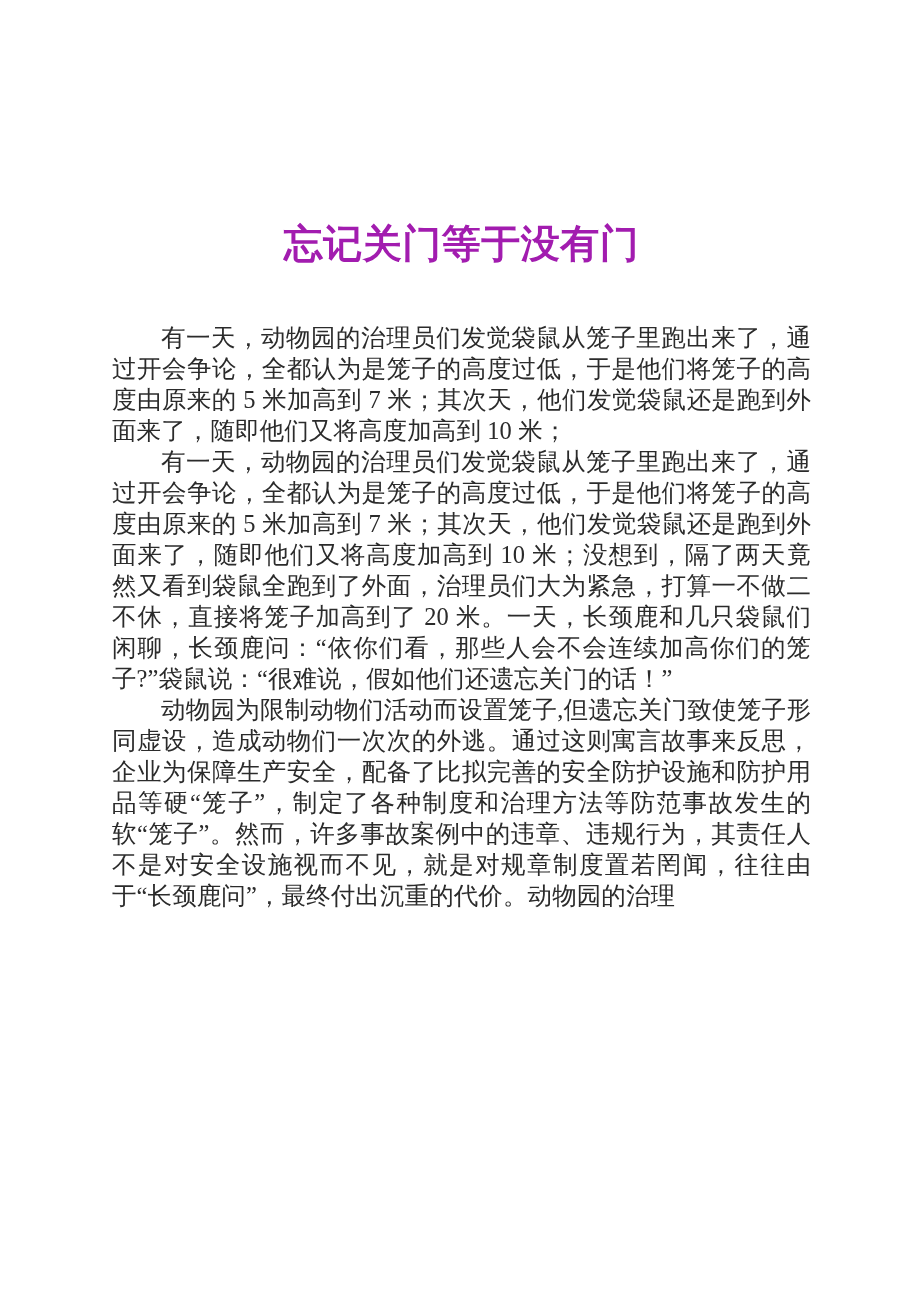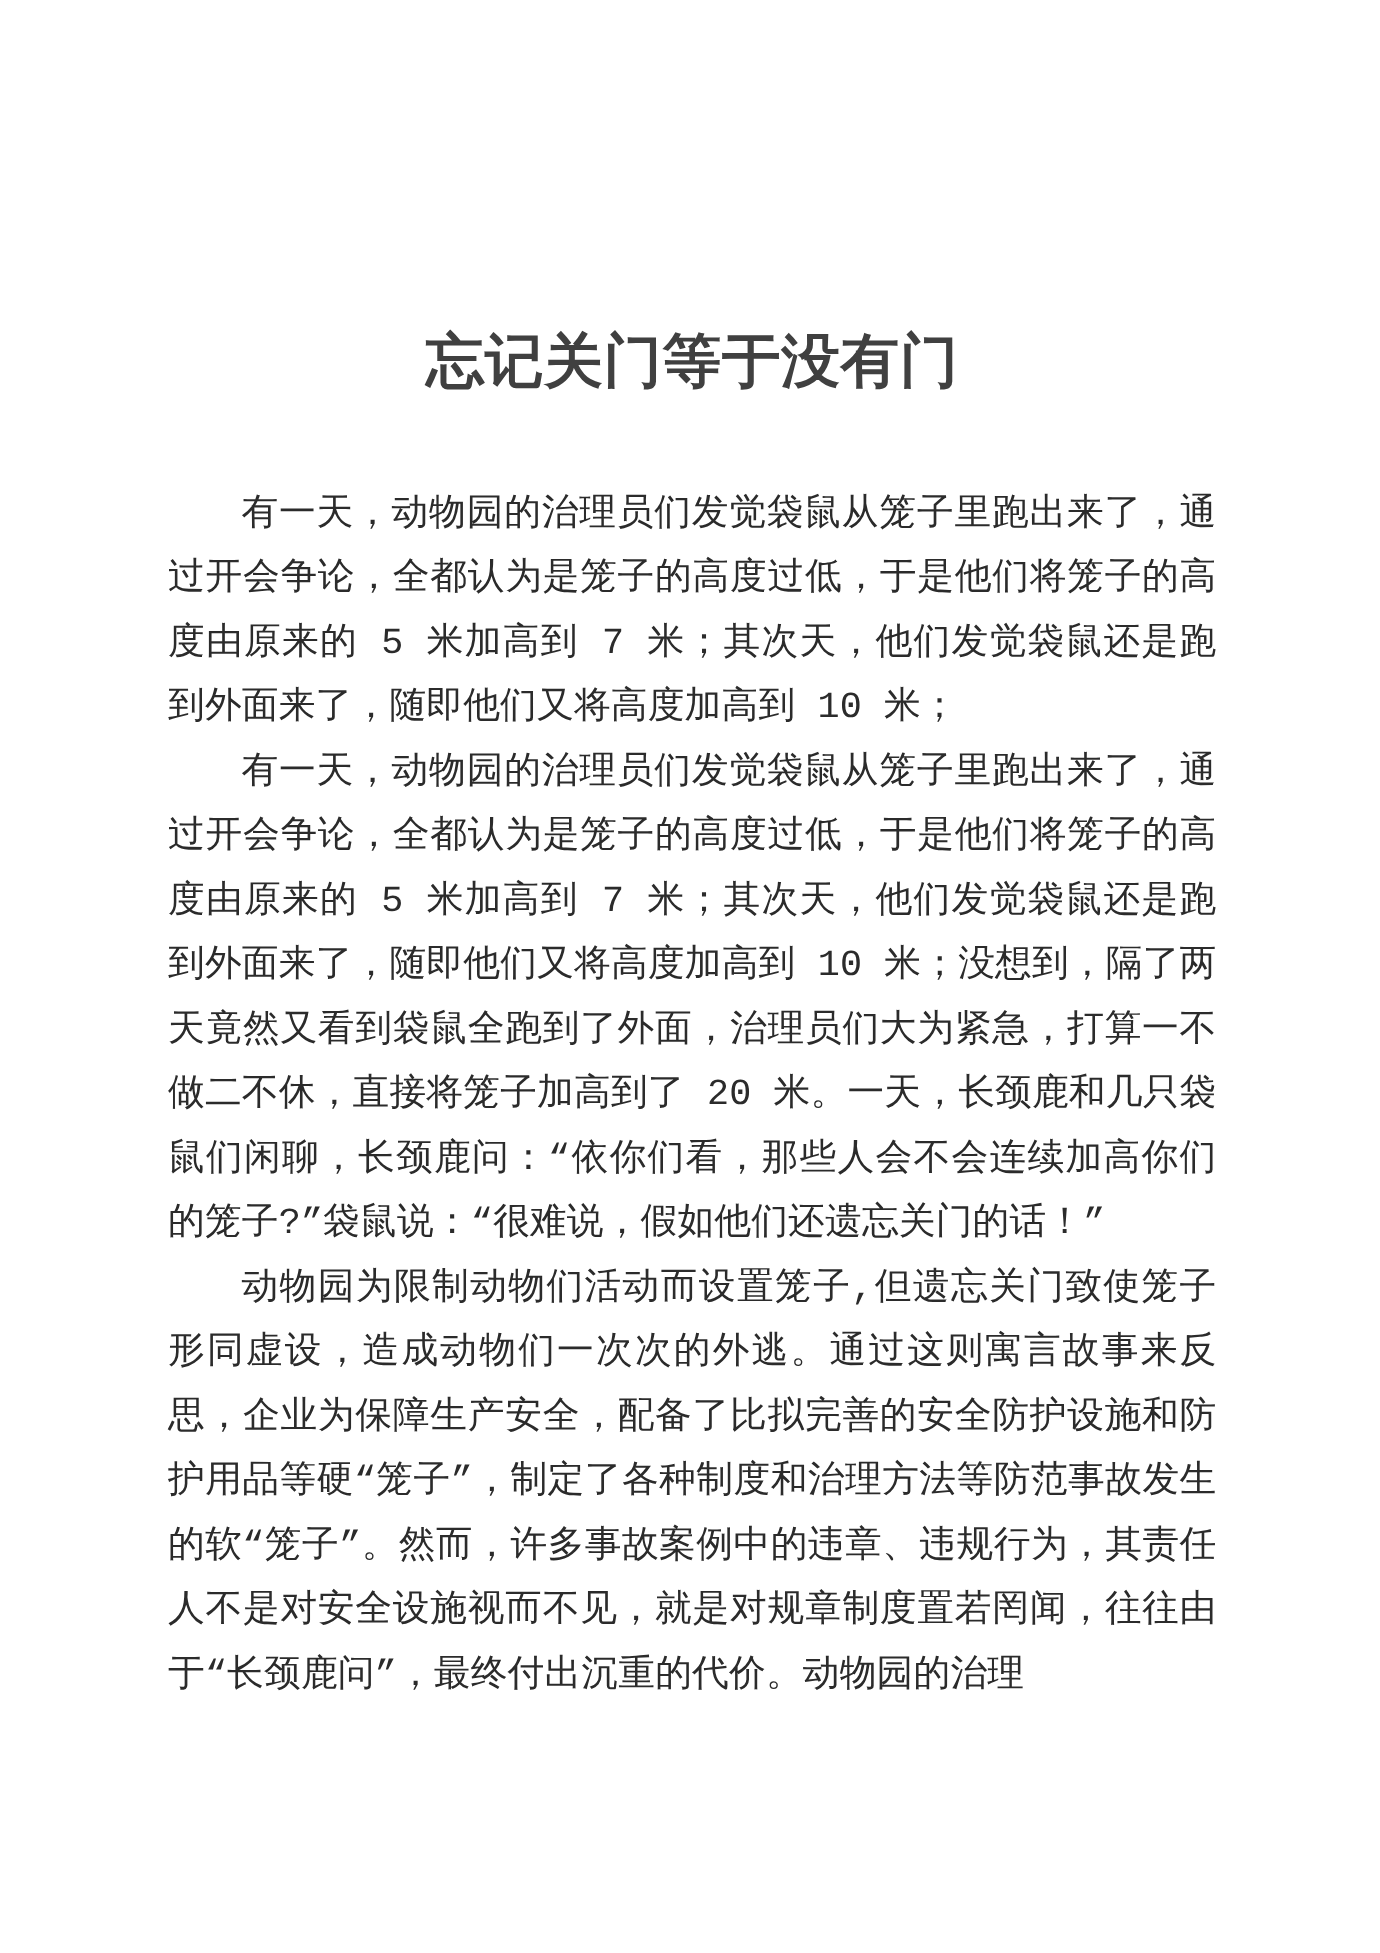--- a/index.html
+++ b/index.html
@@ -21,45 +21,45 @@
     top: 0;
     width: 699px;
     height: 1302px;
   }
   .doc-title {
     position: absolute;
     left: 0;
     top: 193px;
     width: 699px;
     text-align: center;
-    color: #404040;
+    color: #a21caf;
     font-size: 39px;
     font-weight: bold;
     letter-spacing: 0.5px;
     line-height: 50px;
     white-space: nowrap;
-    font-family: Liberation Mono, monospace;
+    font-family: Liberation Sans, sans-serif;
   }
   .paras {
     position: absolute;
     left: 0;
     top: 322px;
     width: 699px;
   }
   .para {
     margin: 0;
     font-size: 24.5px;
-    line-height: 43px;
+    line-height: 31px;
     color: #2b2b2b;
     text-align: justify;
     text-align-last: left;
     text-justify: inter-character;
     text-indent: 49px;
     letter-spacing: 0.1px;
-    font-family: Liberation Mono, monospace;
+    font-family: Liberation Serif, serif;
     word-break: break-all;
   }
 </style>
 </head>
 <body>
 
 <div class="page">
   <div class="doc-body">
 
     <h1 class="doc-title">忘记关门等于没有门</h1>

